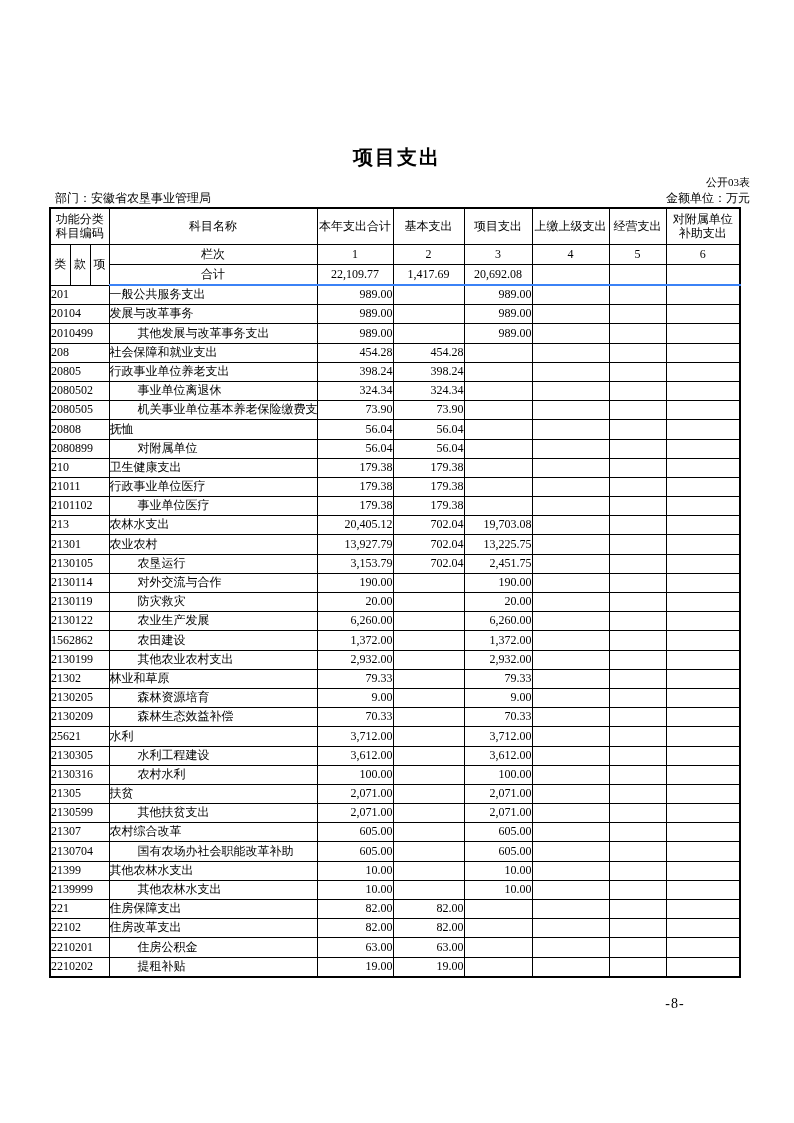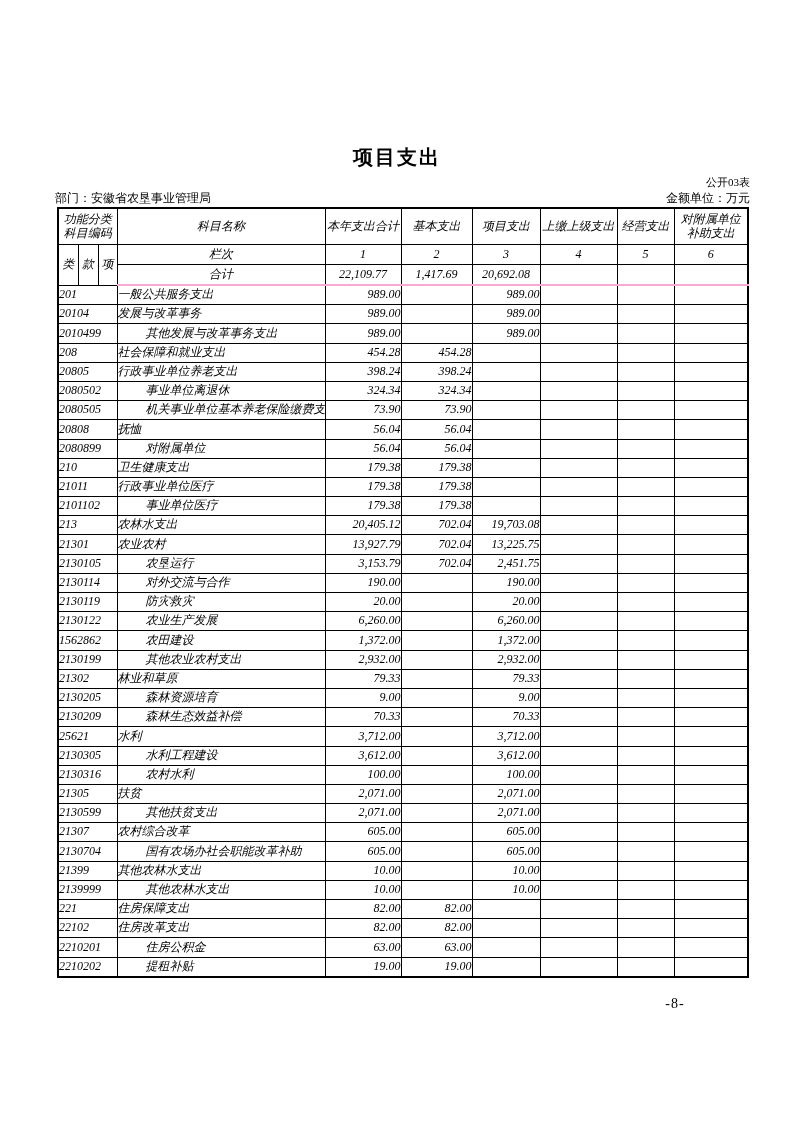--- a/index.html
+++ b/index.html
@@ -12,33 +12,32 @@
     position:absolute; top:144px; left:0; width:794px; text-align:center;
     font-size:20px; font-weight:bold; letter-spacing:2px;
     font-family:"Liberation Sans", sans-serif;
   }
   .form-label { position:absolute; top:175px; right:44px; font-size:11px; }
   .meta-row {
     position:absolute; top:190px; left:55px; right:44px;
     display:flex; justify-content:space-between; font-size:12px;
   }
   table.main {
-    position:absolute; top:207px; left:57px; width:690px;
+    position:absolute; top:207px; left:49px; width:690px;
     border-collapse:collapse; table-layout:fixed;
     border:2px solid #000;
-    font-style:italic;
   }
   .main th, .main td {
     border:1px solid #000; font-weight:normal; font-size:12px;
     padding:0; overflow:hidden; white-space:nowrap; vertical-align:middle;
     line-height:1.15;
   }
   .h1 th { height:35px; text-align:center; white-space:pre-line; }
   .h2 th, .h2 td, .h3 th, .h3 td { height:19px; text-align:center; }
-  .h3 th, .h3 td { border-bottom:2px solid #f9a8d4; }
+  .h3 th, .h3 td { border-bottom:2px solid #3b82f6; }
   .codehead { text-align:center; }
   tbody.rows td { height:18.2px; }
   .code { text-align:left; padding-left:2px; }
   .name { text-align:left; padding-left:3px; }
   .name.indent1 { padding-left:28px; }
   .num { text-align:right; padding-right:3px; }
   .note { position:absolute; top:941px; left:49px; right:40px; font-size:12px; }
   .pagenum {
     position:absolute; top:996px; left:635px; width:80px;
     text-align:center; font-size:14px; letter-spacing:1px;

